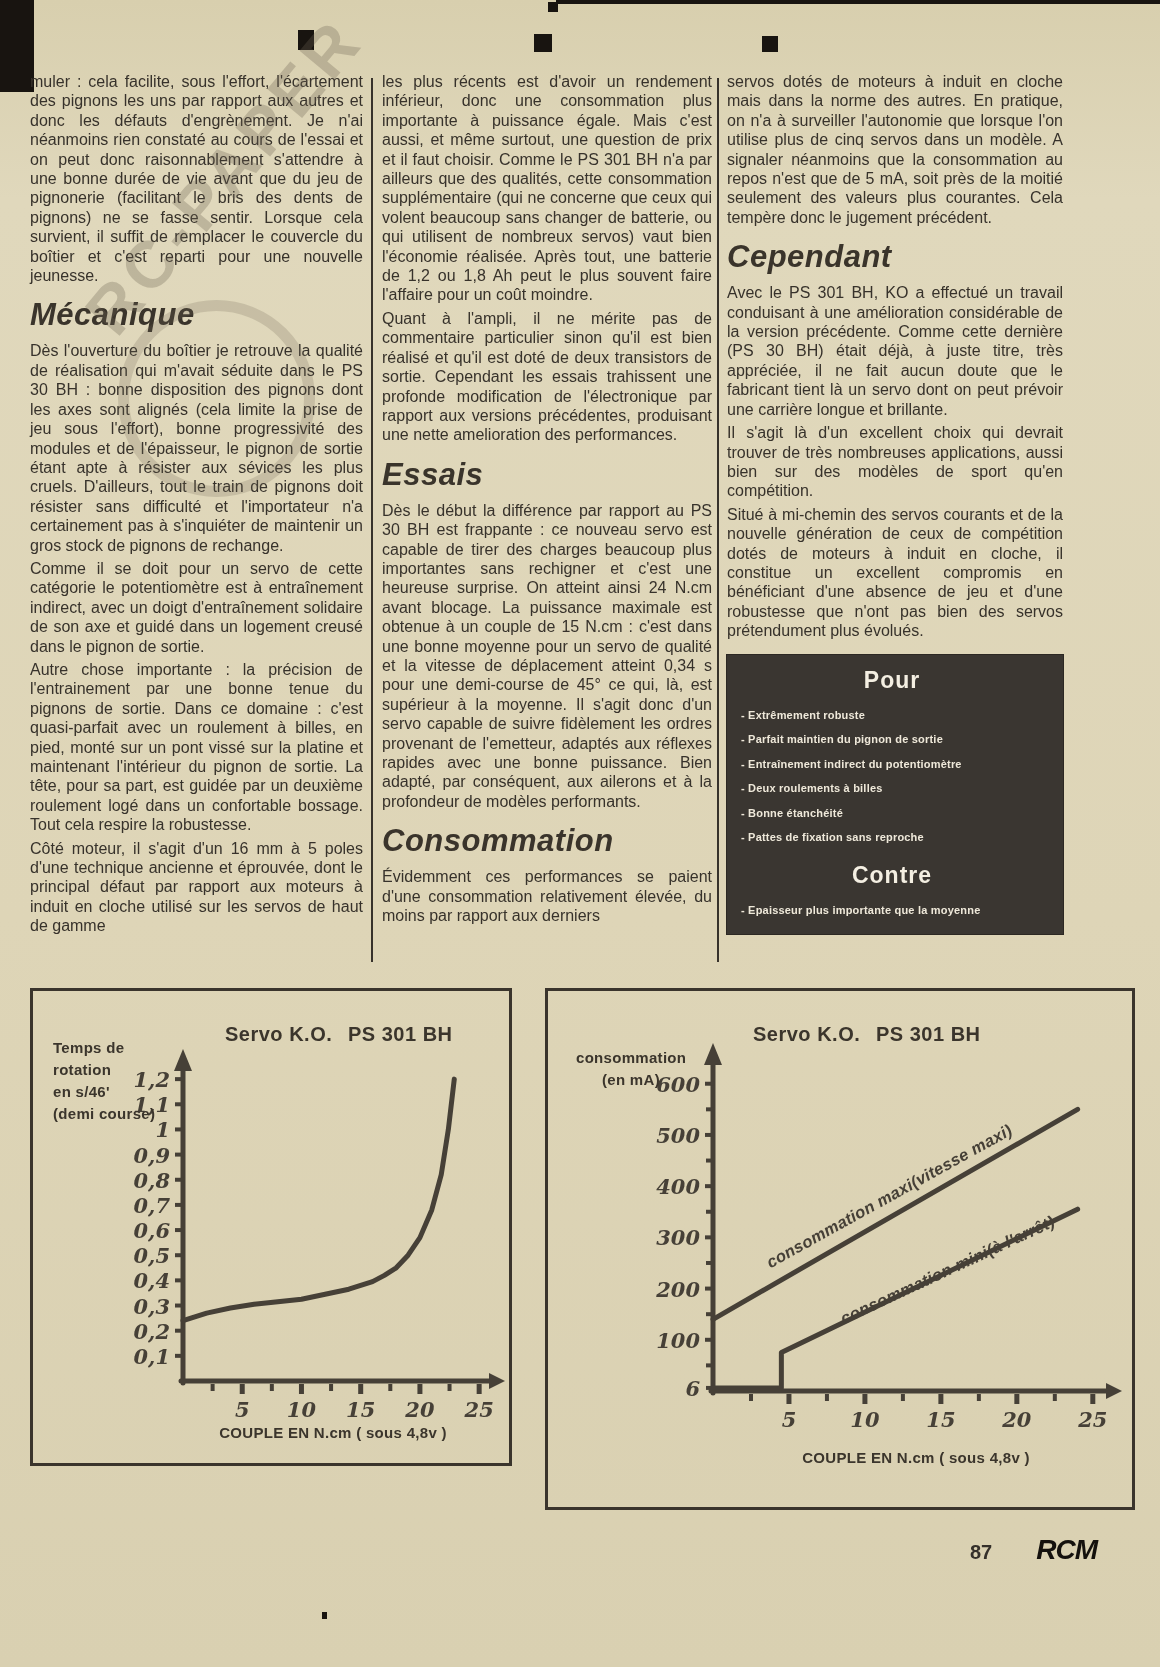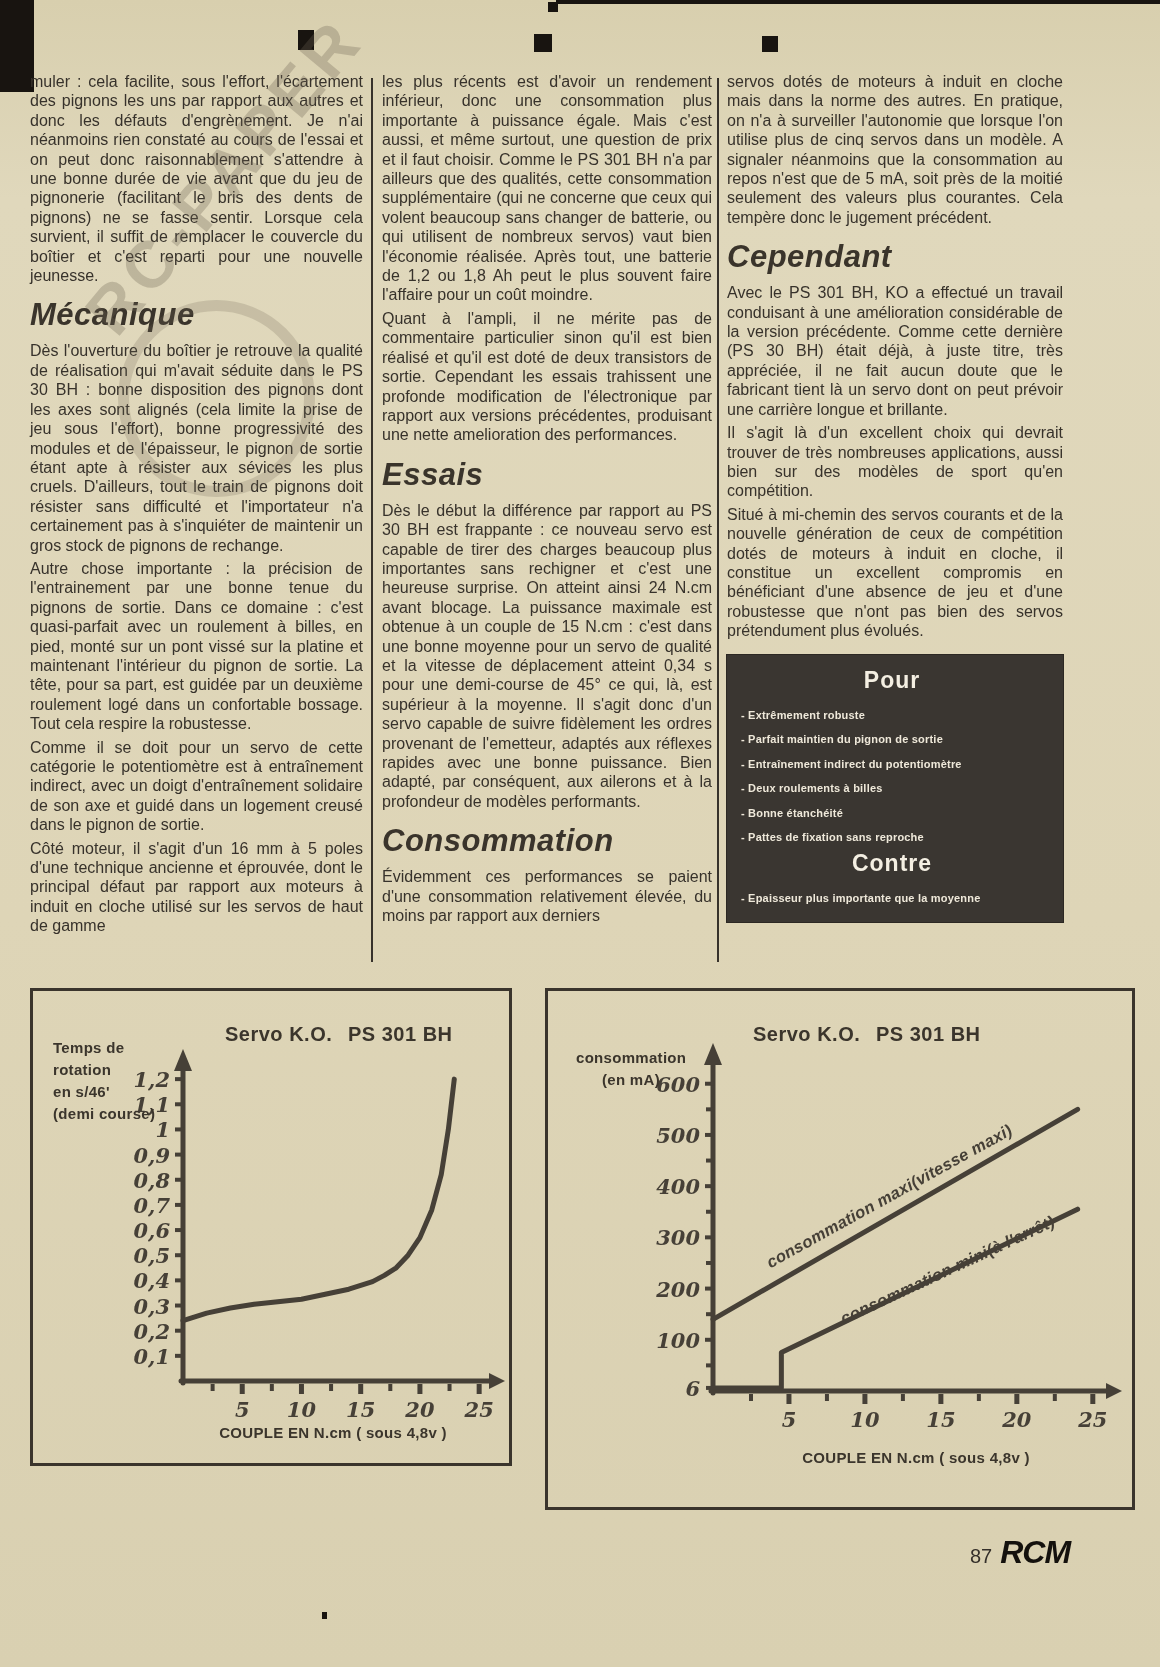--- a/index.html
+++ b/index.html
@@ -20,39 +20,39 @@
     color:#3a342b;margin:12px 0 8px 0;font-family:"Liberation Sans",sans-serif;
   }
   .pc-box{
     background:#3a3631;color:#efe9da;margin-top:14px;
     padding:10px 20px 12px 14px;box-shadow:0 0 0 1px #2c2823;
   }
   .pc-title{
     text-align:center;font-weight:700;font-size:23px;letter-spacing:1px;
     margin:2px 0 9px 0;color:#f4efe2;
   }
-  .pc-title.contre{margin-top:0;}
+  .pc-title.contre{margin-top:12px;}
   .pc-item{font-weight:700;font-size:11px;line-height:24.5px;letter-spacing:.2px;}
   .watermark-text{
     position:absolute;left:70px;top:300px;width:560px;
     font-weight:900;font-size:66px;letter-spacing:6px;color:rgba(108,98,84,.30);
     transform:rotate(-50deg);transform-origin:left top;pointer-events:none;z-index:5;
   }
   .watermark-circle{
     position:absolute;left:118px;top:300px;width:175px;height:175px;border-radius:50%;
     border:11px solid rgba(108,98,84,.22);pointer-events:none;z-index:5;
   }
   .chart-box{position:absolute;border:3px solid #3a342c;}
   .hand{font-family:"DejaVu Serif",serif;font-style:italic;font-weight:700;font-size:21px;fill:#464037;}
   .chart-title{font-family:"Liberation Sans",sans-serif;font-weight:700;font-size:20px;fill:#3b352c;letter-spacing:.5px;}
   .axis-label{font-family:"Liberation Sans",sans-serif;font-weight:700;font-size:15px;fill:#3b352c;letter-spacing:.3px;}
   .series-label{font-family:"Liberation Sans",sans-serif;font-style:italic;font-weight:700;font-size:16.5px;fill:#464037;letter-spacing:.3px;}
   .footer{position:absolute;left:970px;top:1534px;display:flex;align-items:baseline;gap:8px;}
-  .page-number{font-size:20px;color:#35302a;}
-  .magazine-logo{font-weight:900;font-style:italic;font-size:32px;letter-spacing:-1px;color:#14110d;}
+  .page-number{font-size:20px;color:#35302a;font-weight:bold;}
+  .magazine-logo{font-weight:900;font-style:italic;font-size:28px;letter-spacing:-1px;color:#14110d;margin-left:36px;}
 </style>
 </head>
 <body>
 
 <div class="page">
 
   <div class="print-mark" style="left:0;top:0;width:34px;height:92px;"></div>
   <div class="print-mark" style="left:298px;top:30px;width:16px;height:20px;"></div>
   <div class="print-mark" style="left:534px;top:34px;width:18px;height:18px;"></div>
   <div class="print-mark" style="left:762px;top:36px;width:16px;height:16px;"></div>
@@ -63,22 +63,22 @@
   <div class="watermark-circle"></div>
   <div class="watermark-text">RC-PAPER</div>
 
   <div class="column-rule" style="left:371px;top:78px;height:884px;"></div>
   <div class="column-rule" style="left:717px;top:78px;height:884px;"></div>
 
   <div class="col" id="col1" style="left:30px;top:72px;width:333px;">
     <p>muler : cela facilite, sous l'effort, l'écartement des pignons les uns par rapport aux autres et donc les défauts d'engrènement. Je n'ai néanmoins rien constaté au cours de l'essai et on peut donc raisonnablement s'attendre à une bonne durée de vie avant que du jeu de pignonerie (facilitant le bris des dents de pignons) ne se fasse sentir. Lorsque cela survient, il suffit de remplacer le couvercle du boîtier et c'est reparti pour une nouvelle jeunesse.</p>
     <h2 class="section-heading">Mécanique</h2>
     <p>Dès l'ouverture du boîtier je retrouve la qualité de réalisation qui m'avait séduite dans le PS 30 BH : bonne disposition des pignons dont les axes sont alignés (cela limite la prise de jeu sous l'effort), bonne progressivité des modules et de l'épaisseur, le pignon de sortie étant apte à résister aux sévices les plus cruels. D'ailleurs, tout le train de pignons doit résister sans difficulté et l'importateur n'a certainement pas à s'inquiéter de maintenir un gros stock de pignons de rechange.</p>
+    <p>Comme il se doit pour un servo de cette catégorie le potentiomètre est à entraînement indirect, avec un doigt d'entraînement solidaire de son axe et guidé dans un logement creusé dans le pignon de sortie.</p>
     <p>Autre chose importante : la précision de l'entrainement par une bonne tenue du pignons de sortie. Dans ce domaine : c'est quasi-parfait avec un roulement à billes, en pied, monté sur un pont vissé sur la platine et maintenant l'intérieur du pignon de sortie. La tête, pour sa part, est guidée par un deuxième roulement logé dans un confortable bossage. Tout cela respire la robustesse.</p>
-    <p>Comme il se doit pour un servo de cette catégorie le potentiomètre est à entraînement indirect, avec un doigt d'entraînement solidaire de son axe et guidé dans un logement creusé dans le pignon de sortie.</p>
     <p>Côté moteur, il s'agit d'un 16 mm à 5 poles d'une technique ancienne et éprouvée, dont le principal défaut par rapport aux moteurs à induit en cloche utilisé sur les servos de haut de gamme</p>
   </div>
 
   <div class="col" id="col2" style="left:382px;top:72px;width:330px;">
     <p>les plus récents est d'avoir un rendement inférieur, donc une consommation plus importante à puissance égale. Mais c'est aussi, et même surtout, une question de prix et il faut choisir. Comme le PS 301 BH n'a par ailleurs que des qualités, cette consommation supplémentaire (qui ne concerne que ceux qui volent beaucoup sans changer de batterie, ou qui utilisent de nombreux servos) vaut bien l'économie réalisée. Après tout, une batterie de 1,2 ou 1,8 Ah peut le plus souvent faire l'affaire pour un coût moindre.</p>
     <p>Quant à l'ampli, il ne mérite pas de commentaire particulier sinon qu'il est bien réalisé et qu'il est doté de deux transistors de sortie. Cependant les essais trahissent une profonde modification de l'électronique par rapport aux versions précédentes, produisant une nette amelioration des performances.</p>
     <h2 class="section-heading">Essais</h2>
     <p>Dès le début la différence par rapport au PS 30 BH est frappante : ce nouveau servo est capable de tirer des charges beaucoup plus importantes sans rechigner et c'est une heureuse surprise. On atteint ainsi 24 N.cm avant blocage. La puissance maximale est obtenue à un couple de 15 N.cm : c'est dans une bonne moyenne pour un servo de qualité et la vitesse de déplacement atteint 0,34 s pour une demi-course de 45° ce qui, là, est supérieur à la moyenne. Il s'agit donc d'un servo capable de suivre fidèlement les ordres provenant de l'emetteur, adaptés aux réflexes rapides avec une bonne puissance. Bien adapté, par conséquent, aux ailerons et à la profondeur de modèles performants.</p>
     <h2 class="section-heading">Consommation</h2>
     <p>Évidemment ces performances se paient d'une consommation relativement élevée, du moins par rapport aux derniers</p>

